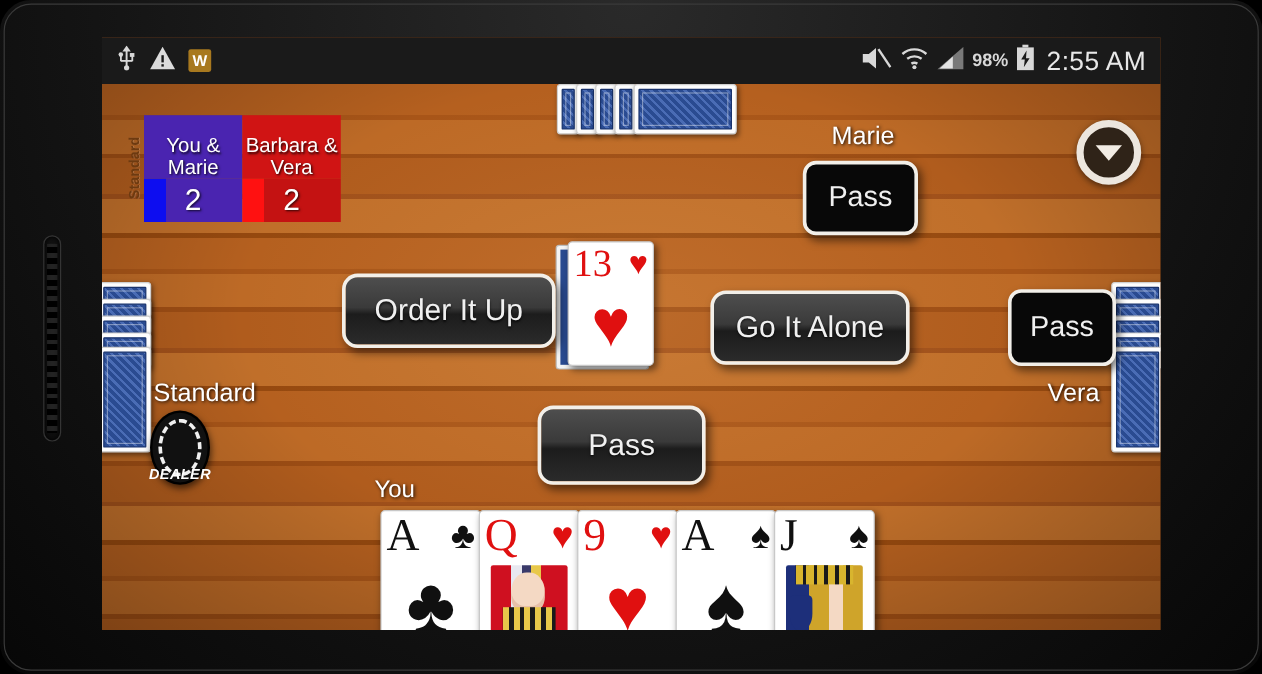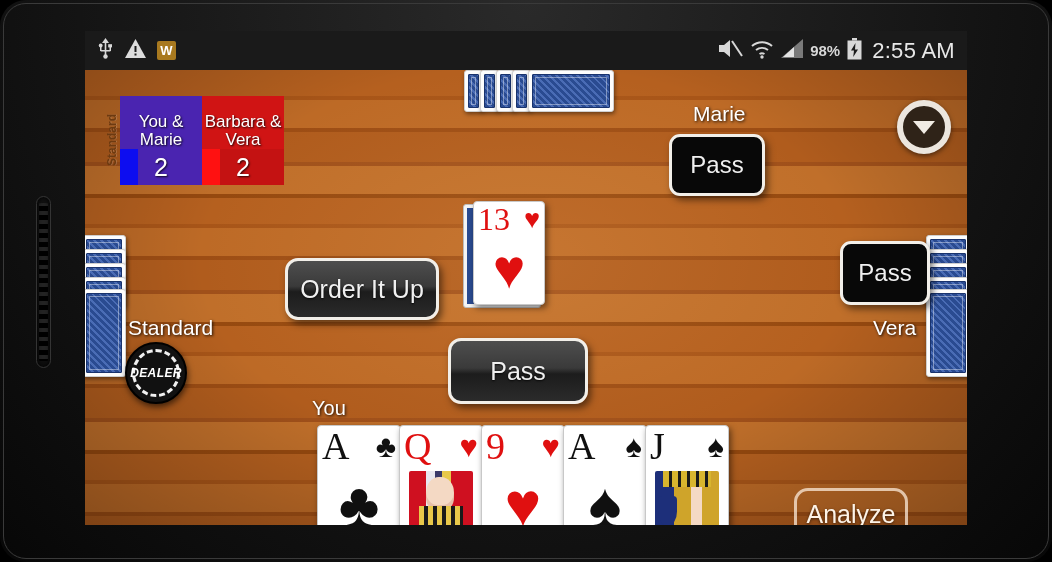--- a/index.html
+++ b/index.html
@@ -279,21 +279,21 @@
     background: linear-gradient(to bottom, #4e4e4e 0%, #3a3a3a 45%, #1c1c1c 55%, #2b2b2b 100%);
     border: 3px solid #f2efe9;
     border-radius: 13px;
     color: #f0f0f0;
     display: flex; align-items: center; justify-content: center;
     box-shadow: 3px 4px 7px rgba(0,0,0,.5);
     font-size: 25px;
     z-index: 28;
     text-shadow: 0 1px 2px rgba(0,0,0,.8);
   }
-  #btn-order  { left: 200px; top: 188px; width: 154px; height: 62px; }
+  #btn-order  { left: 200px; top: 158px; width: 178px; height: 62px; }
   #btn-alone  { left: 507px; top: 172px; width: 166px; height: 62px; }
   #btn-pass   { left: 363px; top: 268px; width: 140px; height: 66px; }
 
   .btn-flat {
     position: absolute;
     background: #080808;
     border: 3px solid #f2efe9;
     border-radius: 11px;
     color: #f0f0f0; font-size: 24px;
     display: flex; align-items: center; justify-content: center;
@@ -323,25 +323,25 @@
     text-shadow: 1px 1px 3px rgba(0,0,0,.9);
     z-index: 22;
   }
   #name-marie   { left: 608px; top: 32px; }
   #name-barbara { left: 43px;  top: 246px; }
   #name-vera    { left: 788px; top: 246px; }
 
   
   #dealer-chip {
     position: absolute; left: 40px; top: 272px;
-    width: 62px; height: 62px; border-radius: 50%;
+    width: 50px; height: 62px; border-radius: 50%;
     background: #111;
     border: 2px solid #000;
     box-shadow: 1px 3px 6px rgba(0,0,0,.6);
-    display: flex; align-items: center; justify-content: center;
+    display: flex; align-items: flex-end; justify-content: center;
     z-index: 22;
   }
   #dealer-chip::before {
     content: "";
     position: absolute; inset: 5px;
     border-radius: 50%;
     border: 3px dashed #f0f0f0;
   }
   #dealer-chip span {
     color: #fff; font-size: 12px; font-weight: bold;
@@ -523,20 +523,23 @@
             <span class="rank red">13</span>
             <span class="suit-sm red">♥</span>
           </div>
           <div class="pip red">♥</div>
         </div>
       </div>
 
       <div class="btn3d" id="btn-order">
         <span>Order It Up</span>
       </div>
+      <div class="btn3d" id="btn-alone">
+        <span>Go It Alone</span>
+      </div>
       <div class="btn3d" id="btn-pass">
         <span>Pass</span>
       </div>
 
       <div id="hand-you">
         <div class="card">
           <div class="corner">
             <span class="rank black">A</span>
             <span class="suit-sm black">♣</span>
           </div>
@@ -565,19 +568,16 @@
         </div>
         <div class="card">
           <div class="corner">
             <span class="rank black">J</span>
             <span class="suit-sm black">♠</span>
           </div>
           <div class="facecard fc-jack"></div>
         </div>
       </div>
 
-      <div class="btn-outline" id="btn-analyze">
-        <span>Analyze</span>
-      </div>
 
     </div>
   </div>
 </div>
 
 </body></html>

